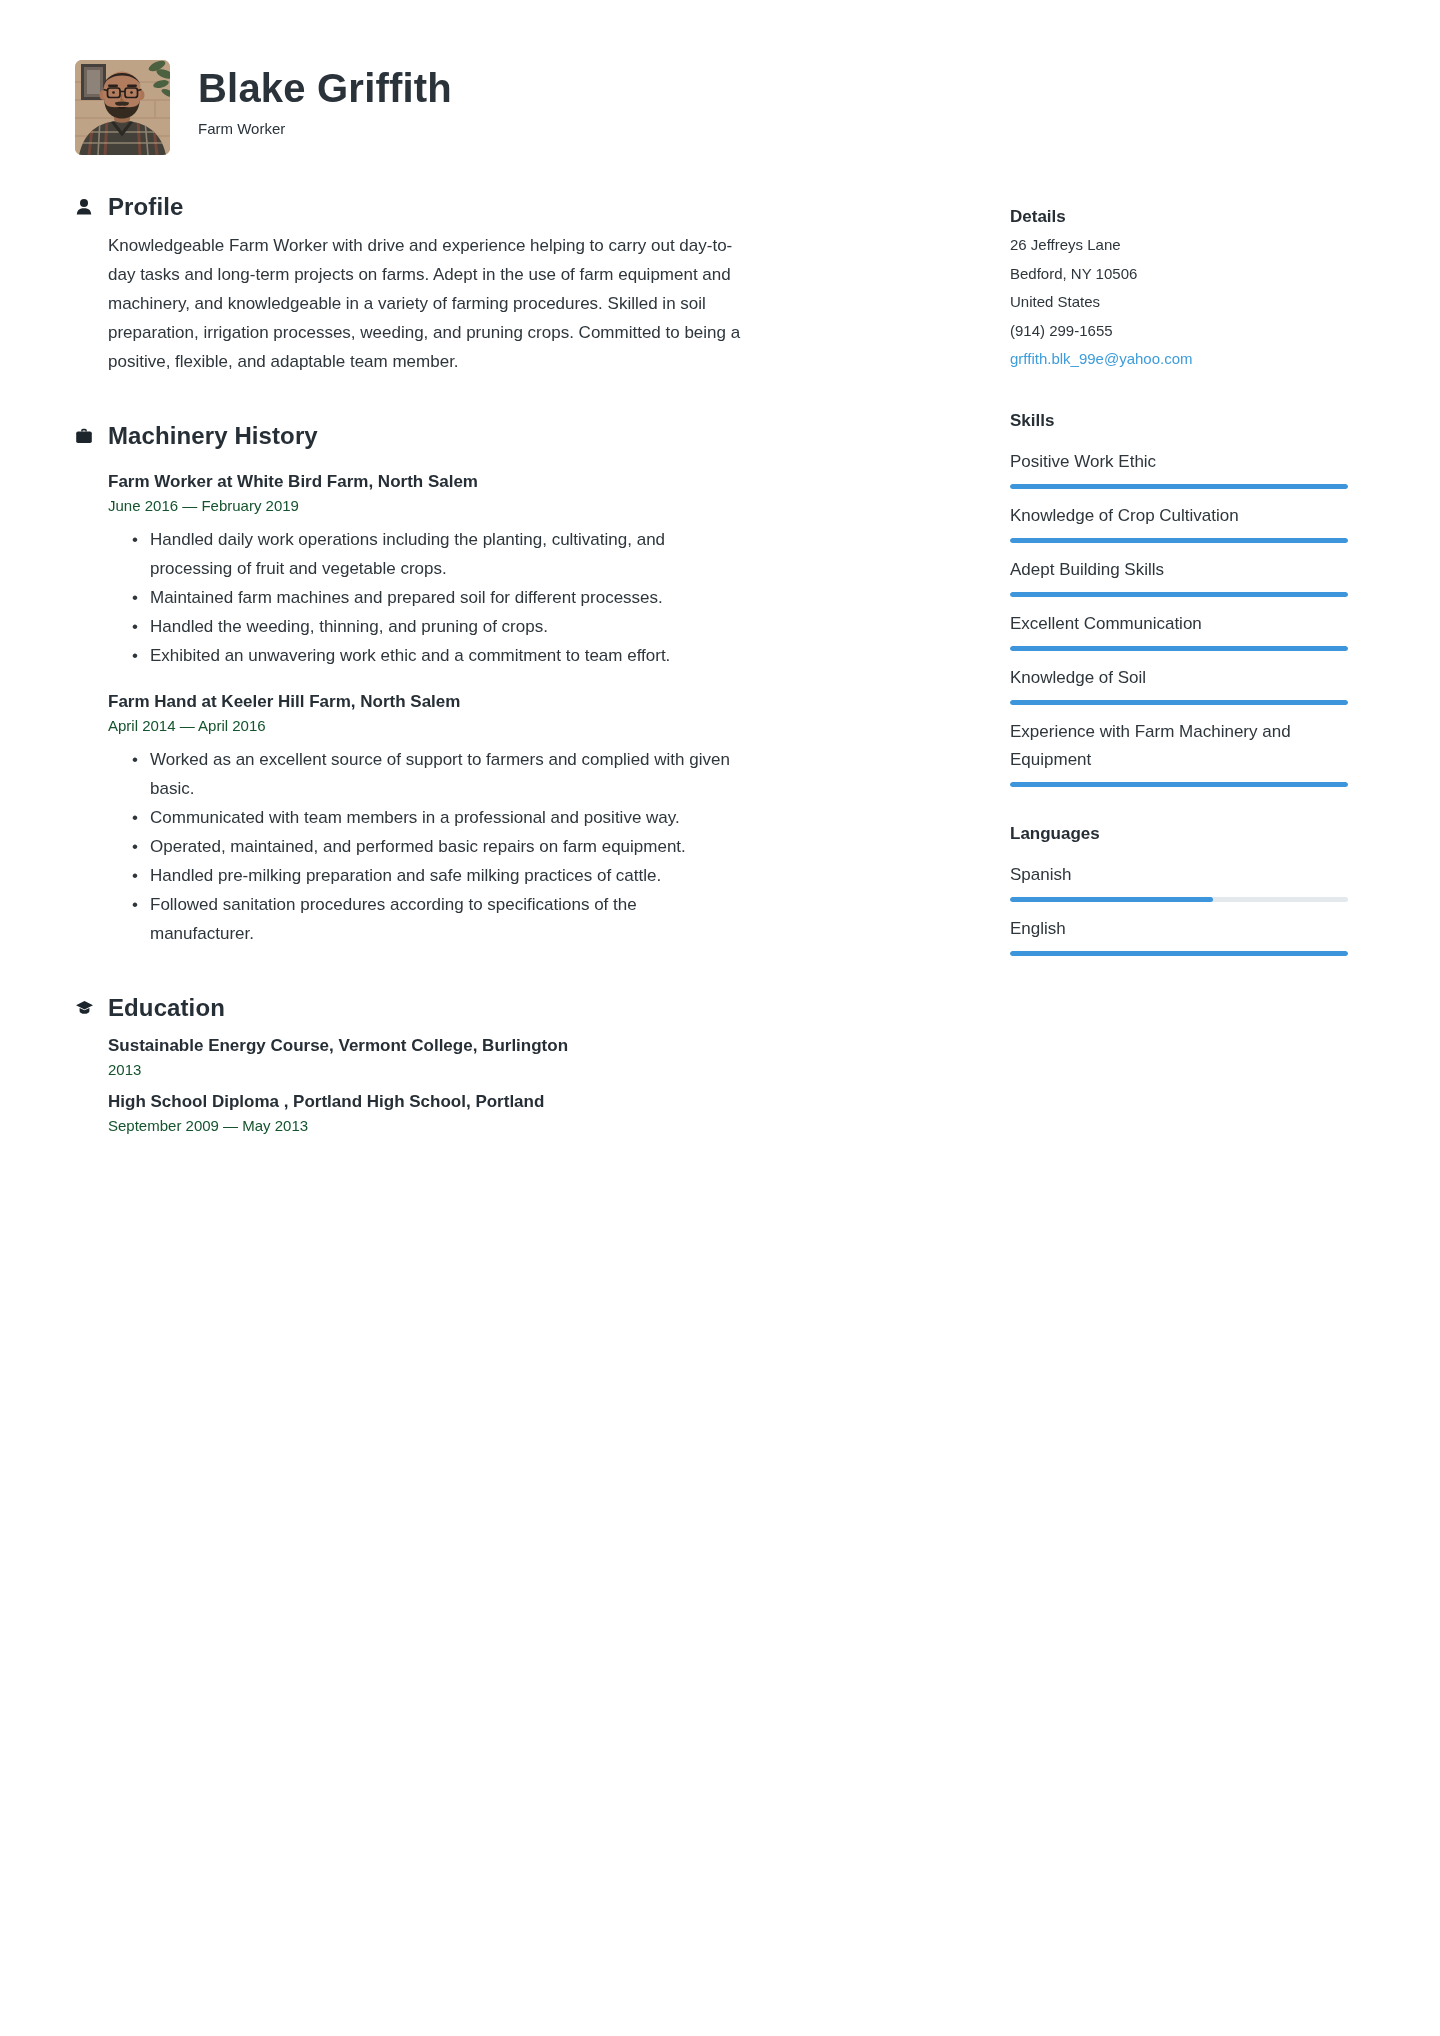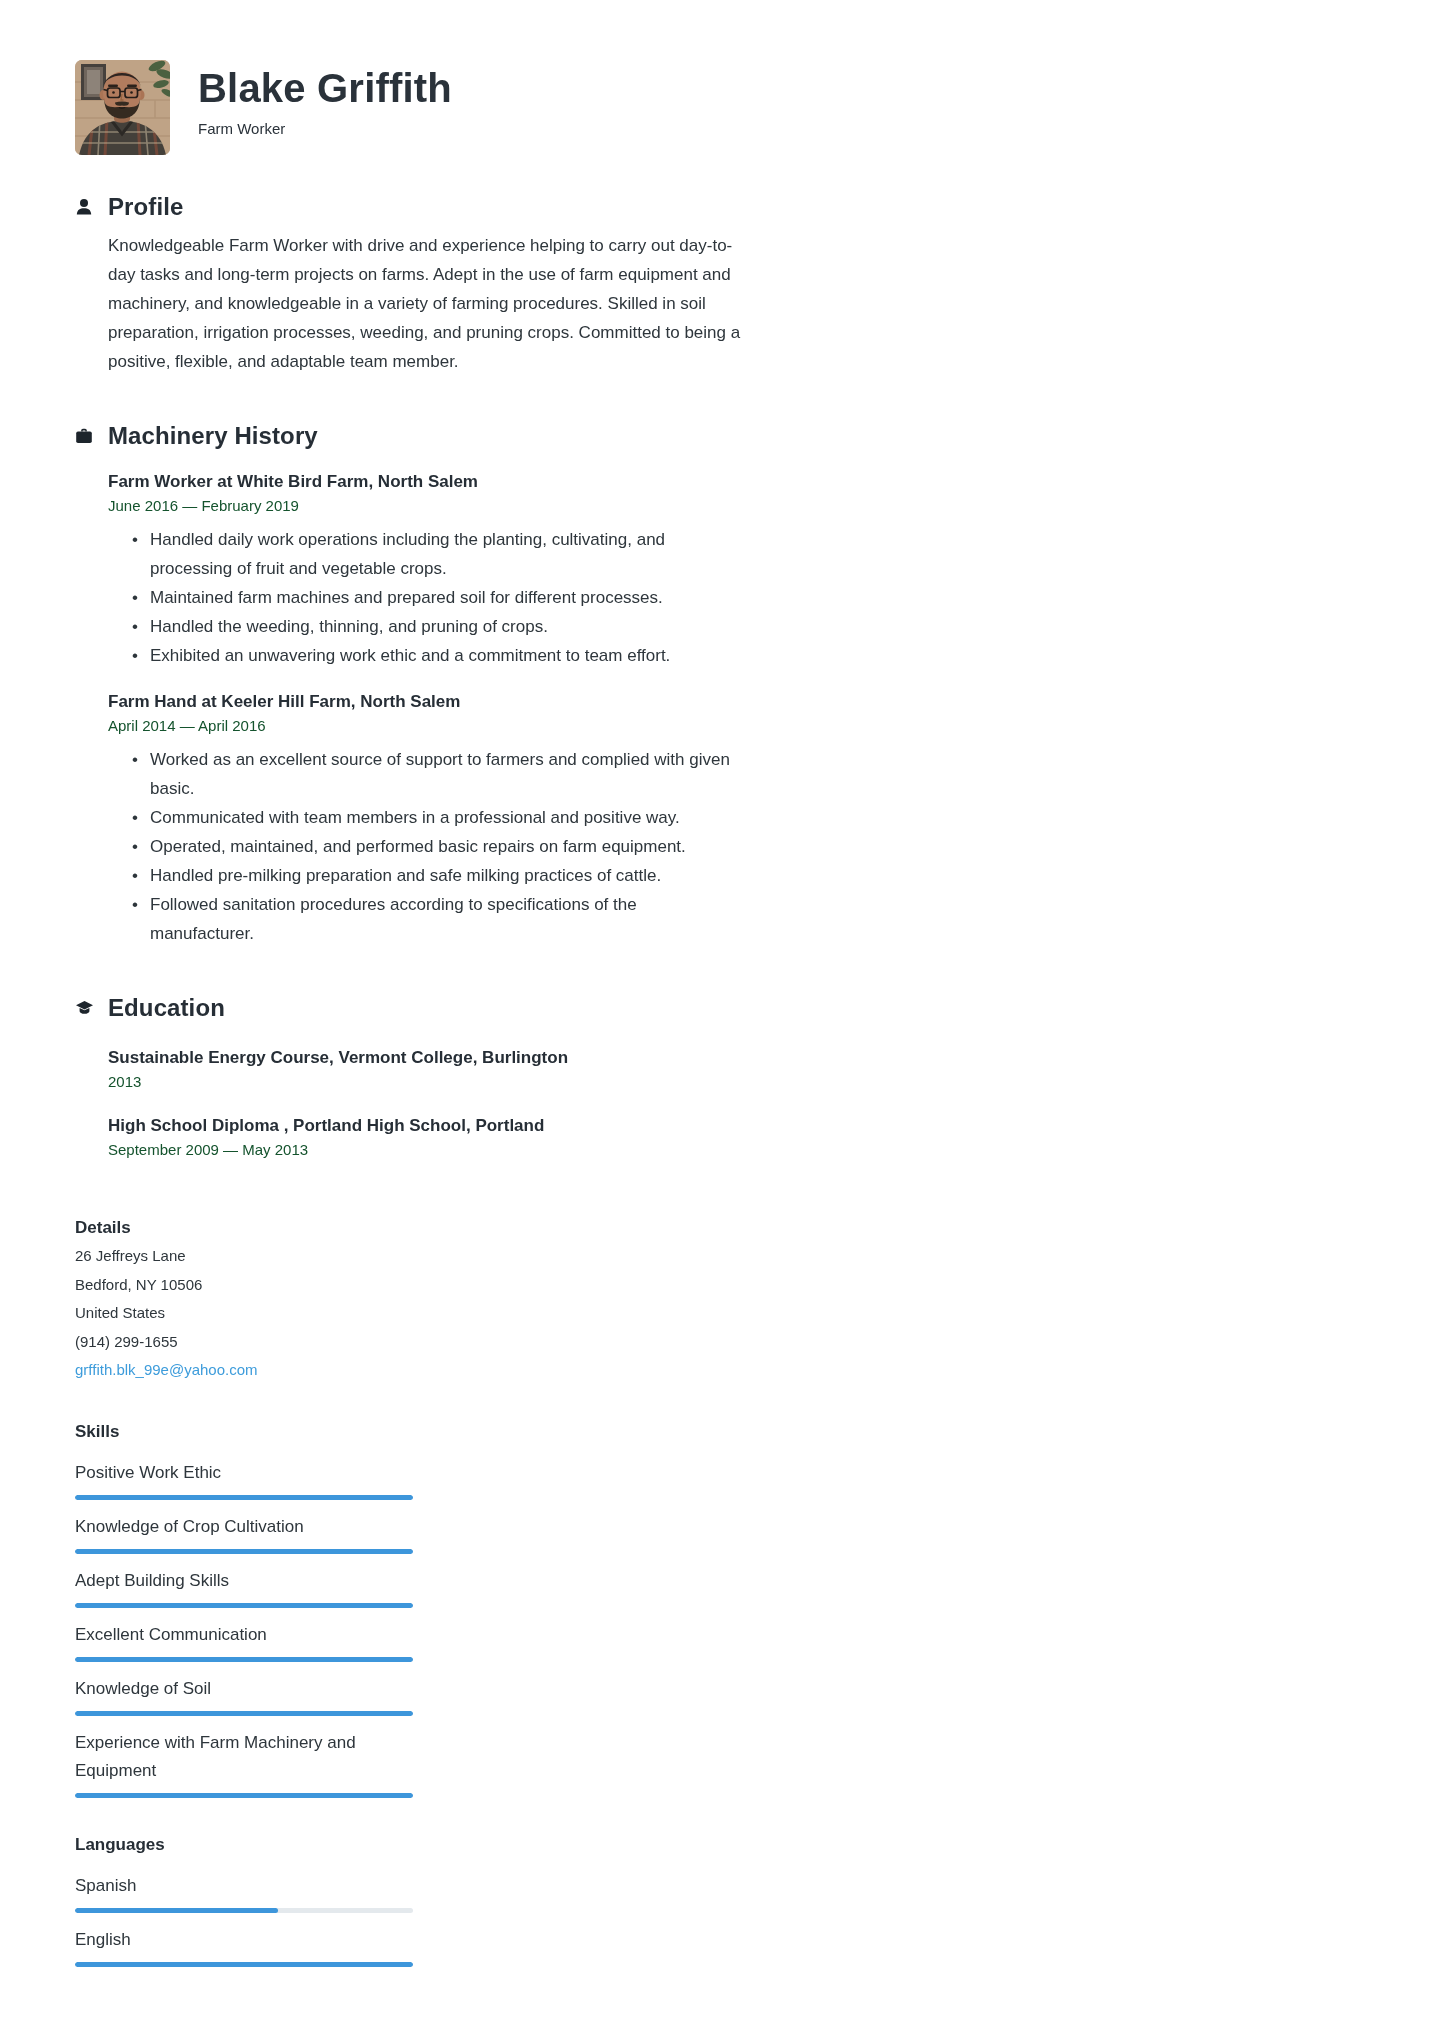--- a/index.html
+++ b/index.html
@@ -15,39 +15,39 @@
 
   
   .header { display:flex; align-items:flex-start; }
   .photo { width:95px; height:95px; border-radius:7px; overflow:hidden; flex:0 0 95px; background:#bfa384; }
   .photo svg { display:block; width:100%; height:100%; }
   .header-text { margin-left:28px; padding-top:6px; }
   .name { font-size:40px; font-weight:700; color:#2a323a; letter-spacing:0.2px; }
   .subtitle { margin-top:9px; font-size:15px; color:#2a323a; }
 
   
-  .content { display:flex; justify-content:space-between; margin-top:38px;flex-direction:column; }
+  .content { display:flex; justify-content:space-between; margin-top:38px; }
   .main { width:670px; }
   .sidebar { width:338px; padding-top:10px; }
 
   
   .section-heading { display:flex; align-items:center; }
   .gutter-icon { width:33px; flex:0 0 33px; display:flex; align-items:center; }
   .gutter-icon svg { display:block; }
   h2 { font-size:24px; font-weight:700; color:#262e36; letter-spacing:0.1px; }
   .indent { margin-left:33px; }
   .profile-text { font-size:17px; line-height:29px; margin-top:10px; width:637px; }
   .section { margin-bottom:46px; }
   .job { margin-top:22px; }
   .job-name { font-size:17px; font-weight:700; color:#262e36; }
   .job-dates { margin-top:5px; font-size:15px; color:#14532d; }
   .bullets { list-style:none; margin-top:11px; }
   .bullets li { position:relative; padding-left:42px; font-size:17px; line-height:29px; }
   .bullets li::before { content:"\2022"; position:absolute; left:24px; color:#2e363c; }
-  .edu-item { margin-top:26px; }
+  .edu-item { margin-top:14px; }
 
   
   .side-heading { font-size:17px; font-weight:700; color:#262e36; line-height:28px; }
   .details-line { font-size:15px; line-height:28.5px; }
   .email { color:#3d9cdb; cursor:pointer; }
   .side-section { margin-bottom:33px; }
   .meter-item { margin-top:13px; }
   .meter-label { font-size:17px; line-height:28px; }
   .bar { height:5px; background:#e4e9ed; border-radius:2.5px; margin-top:8px; overflow:hidden; }
   .bar-fill { height:100%; background:#3d96db; border-radius:2.5px; }

